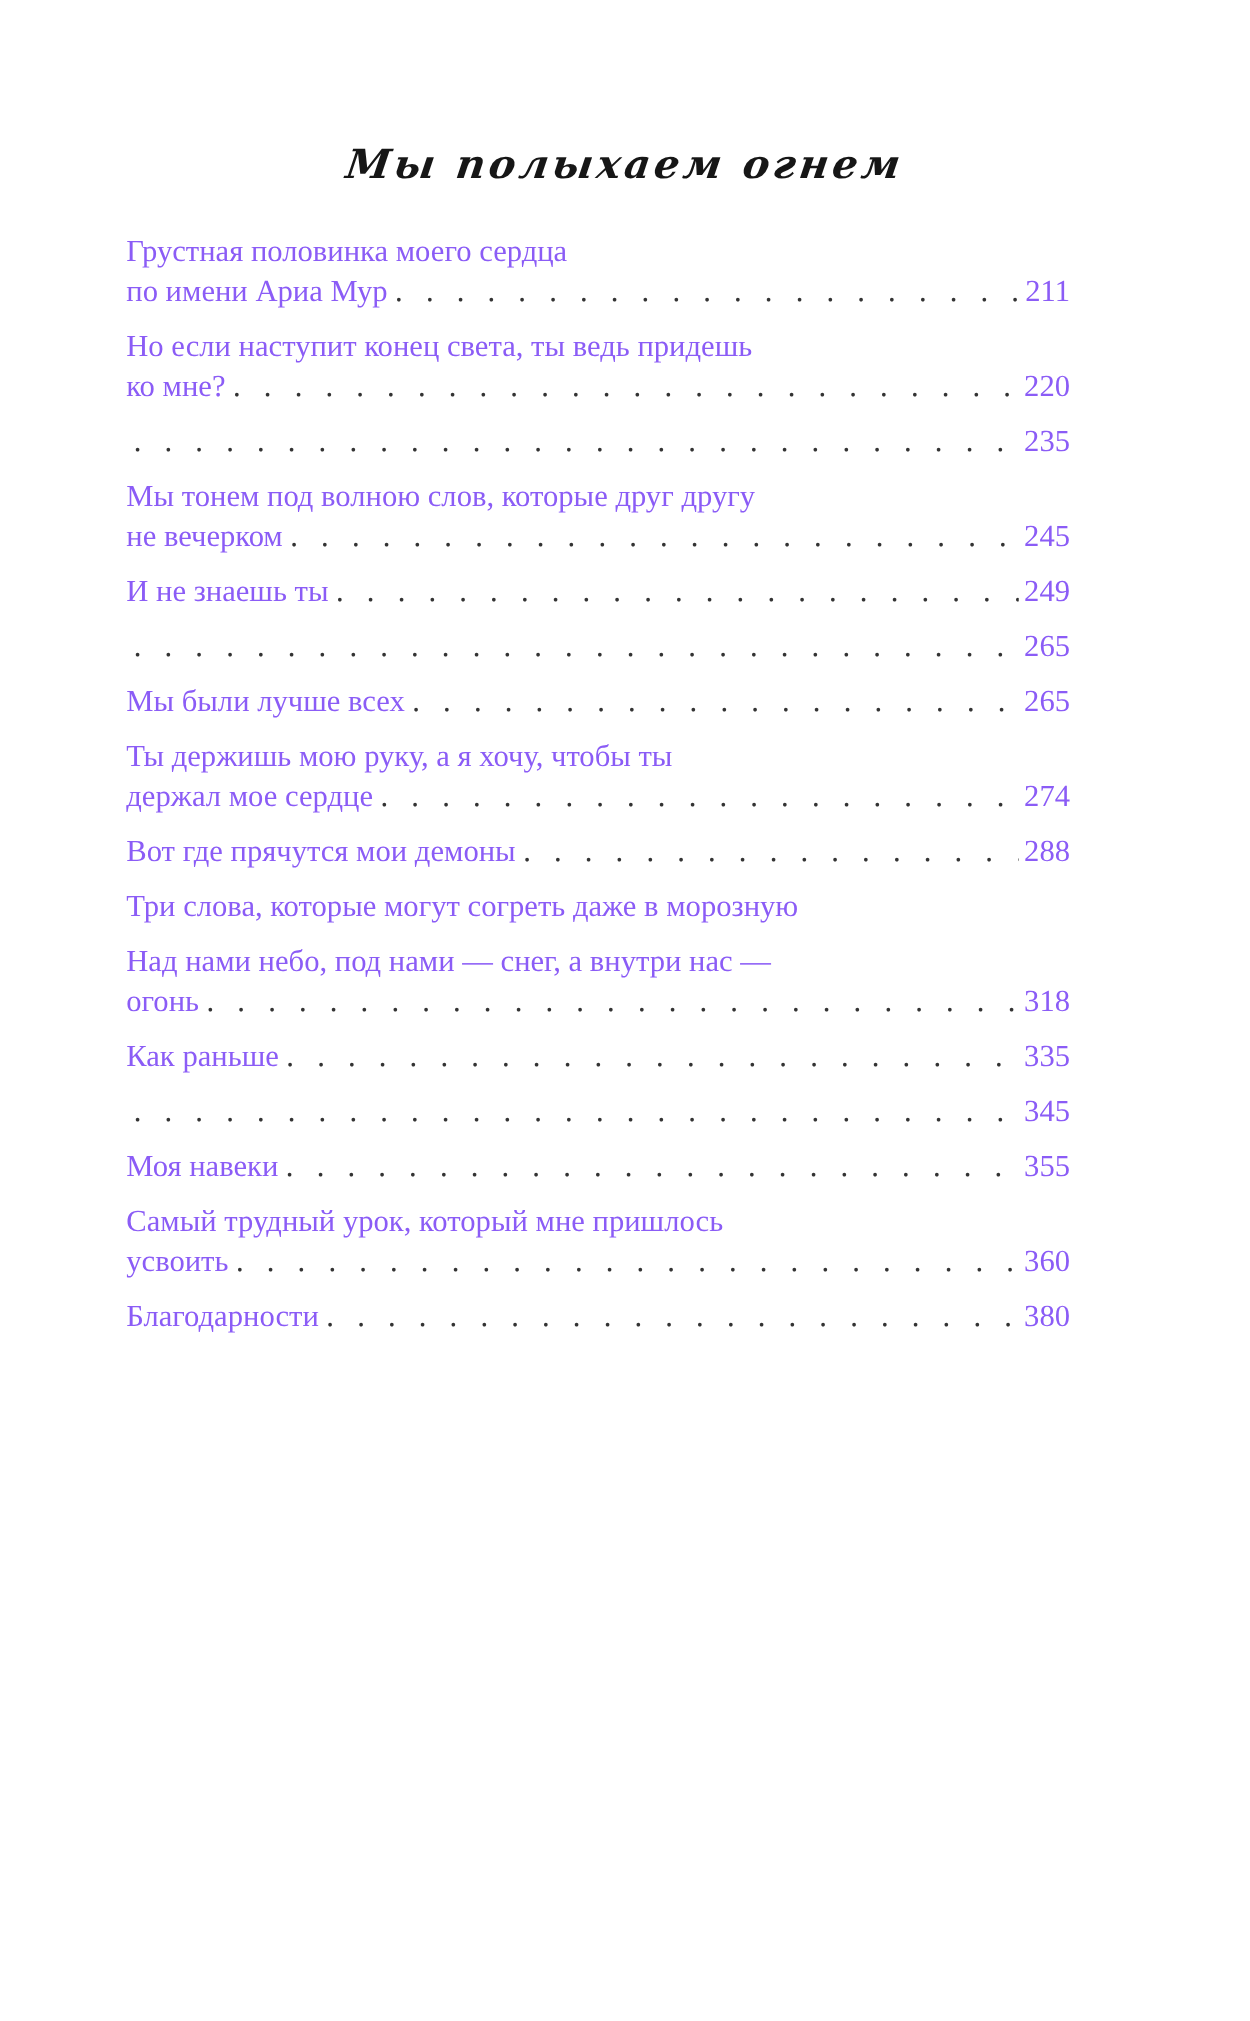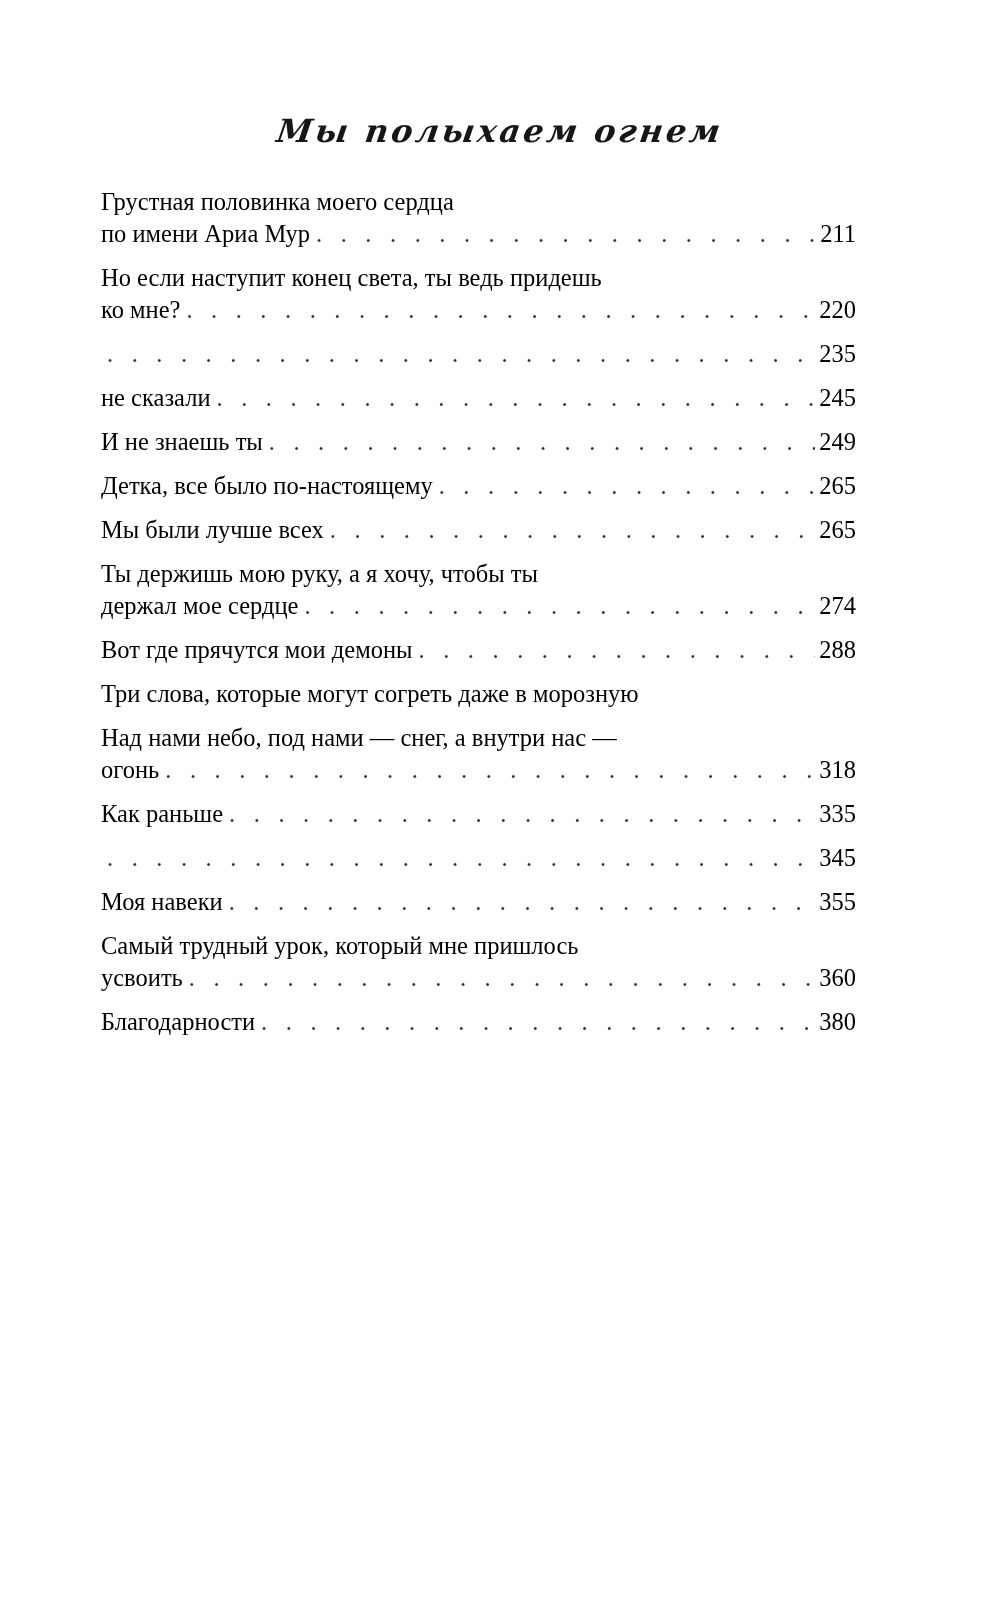--- a/index.html
+++ b/index.html
@@ -37,21 +37,21 @@
       transform: skewX(-8deg);
     }
     .toc {
       position: absolute;
       left: 101px;
       top: 186px;
       width: 755px;
       font-family: "Liberation Serif", "DejaVu Serif", serif;
       font-size: 24.5px;
       line-height: 32px;
-      color: #000000;
+      color: #8b5cf6;
     }
     .entry {
       margin-bottom: 12px;
     }
     .line1 {
       display: block;
       white-space: nowrap;
     }
     .last-line {
       display: flex;
@@ -104,38 +104,38 @@
     </div>
 
     <div class="entry">
       <div class="last-line">
         <span class="leader"></span>
         <span class="page-num">235</span>
       </div>
     </div>
 
     <div class="entry">
-      <div class="last-line">
-        <span class="text-part">не сказали</span>
+      <span class="line1">Мы тонем  под волною слов,  которые друг другу</span>
+      <div class="last-line">
+        <span class="text-part">не вечерком</span>
         <span class="leader"></span>
         <span class="page-num">245</span>
       </div>
     </div>
 
     <div class="entry">
       <div class="last-line">
         <span class="text-part">И не знаешь ты</span>
         <span class="leader"></span>
         <span class="page-num">249</span>
       </div>
     </div>
 
     <div class="entry">
       <div class="last-line">
-        <span class="text-part">Детка,  все было по-настоящему</span>
         <span class="leader"></span>
         <span class="page-num">265</span>
       </div>
     </div>
 
     <div class="entry">
       <div class="last-line">
         <span class="text-part">Мы были лучше всех</span>
         <span class="leader"></span>
         <span class="page-num">265</span>

